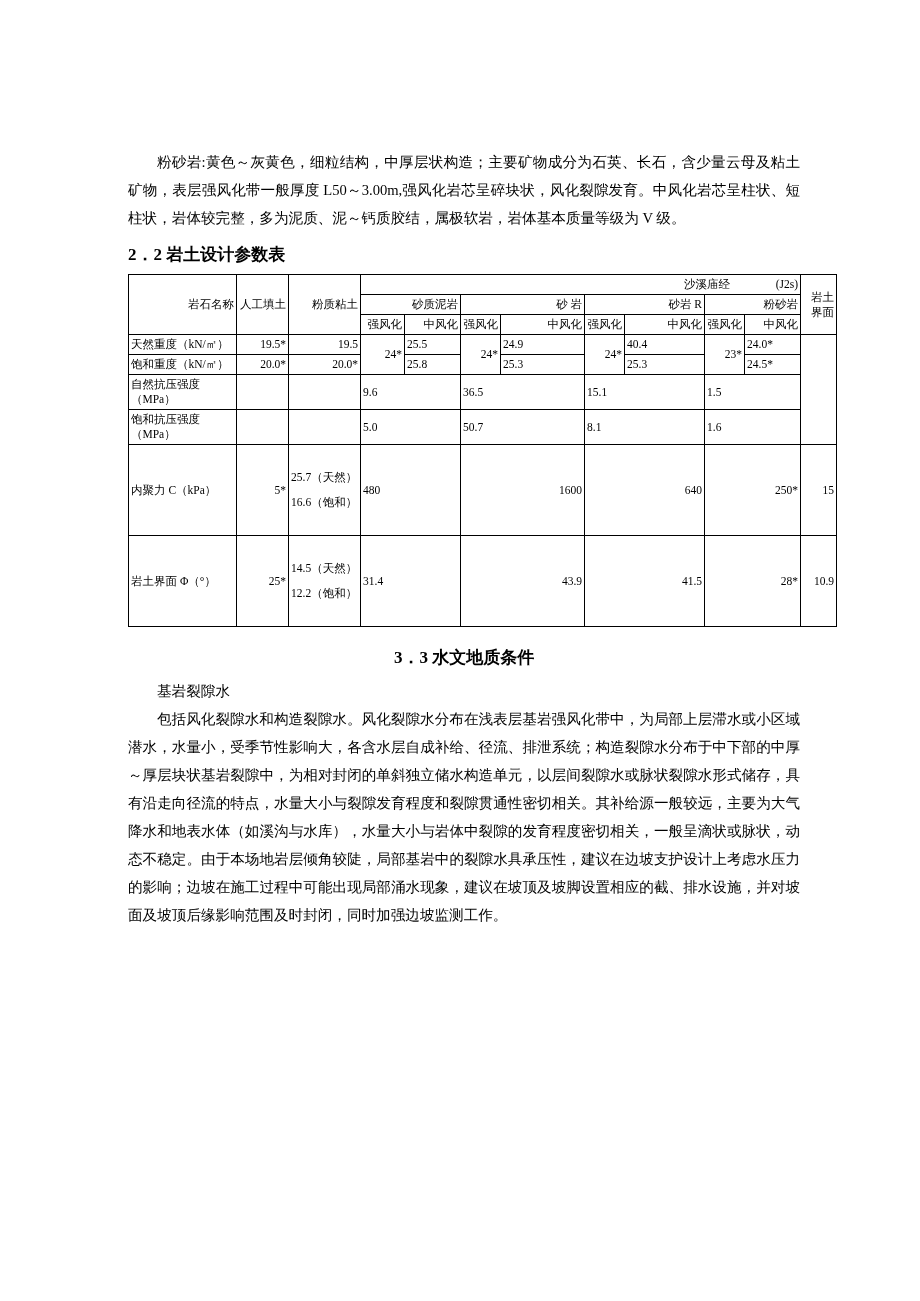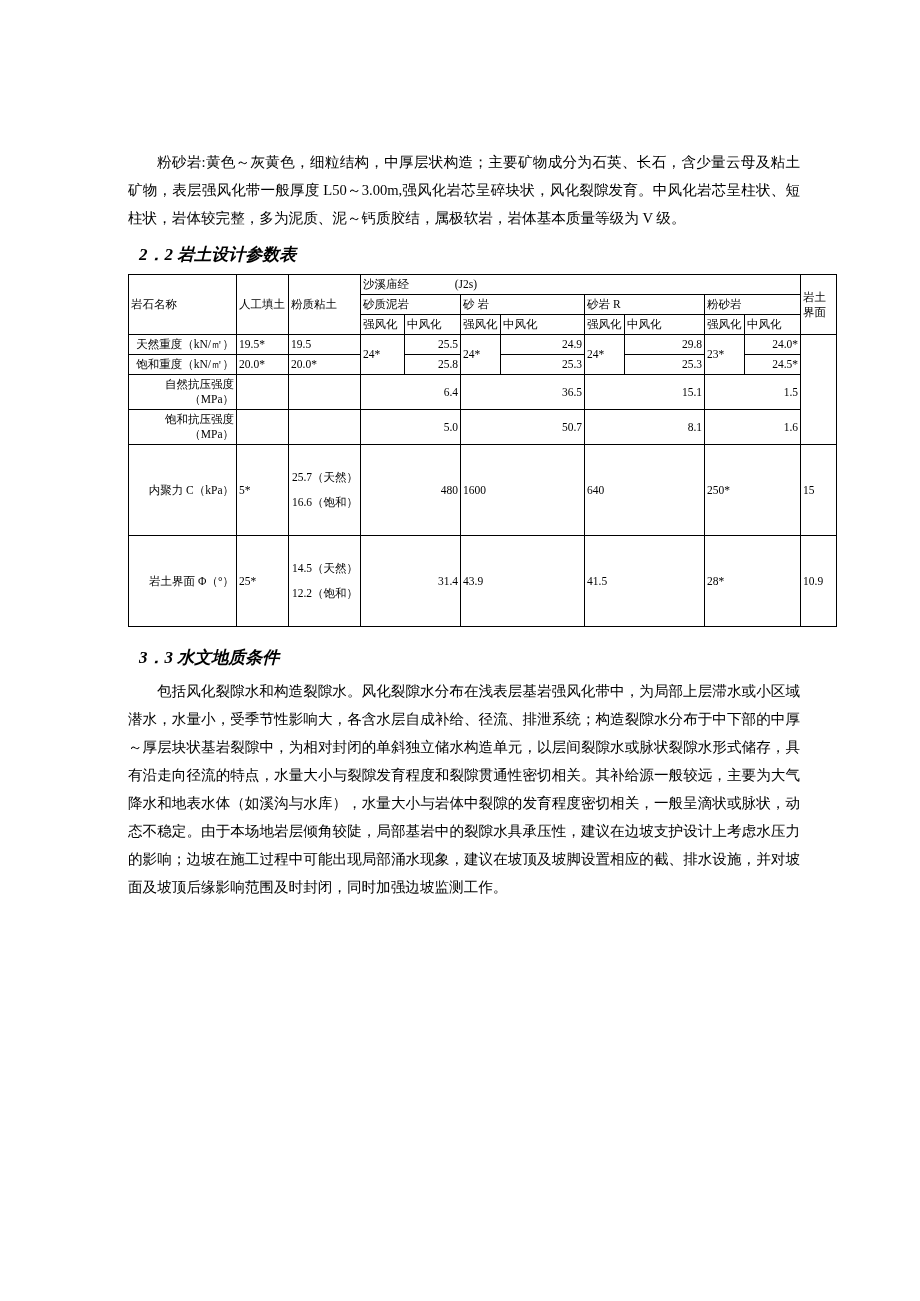--- a/index.html
+++ b/index.html
@@ -34,44 +34,44 @@
     line-height: 28px;
     text-align: justify;
     text-justify: inter-ideograph;
   }
   p.indent2 {
     text-indent: 29px;
   }
   h2 {
     font-size: 17px;
     font-weight: bold;
-    margin: 10px 0 6px 11px;
+    margin: 10px 0 6px 0;
     line-height: 26px;
-    font-style: italic;
   }
   h2.sec3 {
     margin-top: 18px;
+    text-align: center;
   }
   
   table.geo {
     border-collapse: collapse;
     width: 672px;
     margin-top: 4px;
     table-layout: fixed;
   }
   table.geo td, table.geo th {
     border: 1px solid #000;
     font-size: 11.5px;
     font-weight: normal;
     line-height: 15px;
     padding: 2px 2px;
     vertical-align: middle;
   }
-  .ctr { text-align: left; }
-  .lft { text-align: right; }
+  .ctr { text-align: right; }
+  .lft { text-align: left; }
   .tall { height: 30px; }
   .hdr-sub { font-size: 11.5px; }
 </style>
 </head>
 <body>
 
 <div class="page">
   <div class="content">
 
     <p class="indent2">粉砂岩:黄色～灰黄色，细粒结构，中厚层状构造；主要矿物成分为石英、长石，含少量云母及粘土矿物，表层强风化带一般厚度 L50～3.00m,强风化岩芯呈碎块状，风化裂隙发育。中风化岩芯呈柱状、短柱状，岩体较完整，多为泥质、泥～钙质胶结，属极软岩，岩体基本质量等级为 V 级。</p>
@@ -129,41 +129,41 @@
 
         <tr>
           <td class="lft">天然重度（kN/㎡）</td>
           <td class="ctr">19.5*</td>
           <td class="ctr">19.5</td>
           <td rowspan="2" class="ctr">24*</td>
           <td class="lft">25.5</td>
           <td rowspan="2" class="ctr">24*</td>
           <td class="lft">24.9</td>
           <td rowspan="2" class="ctr">24*</td>
-          <td class="lft">29.8</td>
+          <td class="lft">40.4</td>
           <td rowspan="2" class="ctr">23*</td>
           <td class="lft">24.0*</td>
           <td rowspan="4" class="ctr"></td>
         </tr>
 
         <tr>
           <td class="lft">饱和重度（kN/㎡）</td>
           <td class="ctr">20.0*</td>
           <td class="ctr">20.0*</td>
           <td class="lft">25.8</td>
           <td class="lft">25.3</td>
           <td class="lft">25.3</td>
           <td class="lft">24.5*</td>
         </tr>
 
         <tr>
           <td class="lft tall">自然抗压强度（MPa）</td>
           <td class="ctr"></td>
           <td class="ctr"></td>
-          <td colspan="2" class="lft">6.4</td>
+          <td colspan="2" class="lft">9.6</td>
           <td colspan="2" class="lft">36.5</td>
           <td colspan="2" class="lft">15.1</td>
           <td colspan="2" class="lft">1.5</td>
         </tr>
 
         <tr>
           <td class="lft tall">饱和抗压强度（MPa）</td>
           <td class="ctr"></td>
           <td class="ctr"></td>
           <td colspan="2" class="lft">5.0</td>
@@ -199,16 +199,17 @@
           <td colspan="2" class="ctr">43.9</td>
           <td colspan="2" class="ctr">41.5</td>
           <td colspan="2" class="ctr">28*</td>
           <td class="ctr">10.9</td>
         </tr>
       </tbody>
     </table>
 
     <h2 class="sec3">3．3 水文地质条件</h2>
 
+    <p class="indent2">基岩裂隙水</p>
     <p class="indent2">包括风化裂隙水和构造裂隙水。风化裂隙水分布在浅表层基岩强风化带中，为局部上层滞水或小区域潜水，水量小，受季节性影响大，各含水层自成补给、径流、排泄系统；构造裂隙水分布于中下部的中厚～厚层块状基岩裂隙中，为相对封闭的单斜独立储水构造单元，以层间裂隙水或脉状裂隙水形式储存，具有沿走向径流的特点，水量大小与裂隙发育程度和裂隙贯通性密切相关。其补给源一般较远，主要为大气降水和地表水体（如溪沟与水库），水量大小与岩体中裂隙的发育程度密切相关，一般呈滴状或脉状，动态不稳定。由于本场地岩层倾角较陡，局部基岩中的裂隙水具承压性，建议在边坡支护设计上考虑水压力的影响；边坡在施工过程中可能出现局部涌水现象，建议在坡顶及坡脚设置相应的截、排水设施，并对坡面及坡顶后缘影响范围及时封闭，同时加强边坡监测工作。</p>
 
   </div>
 </div>
 
 </body></html>

